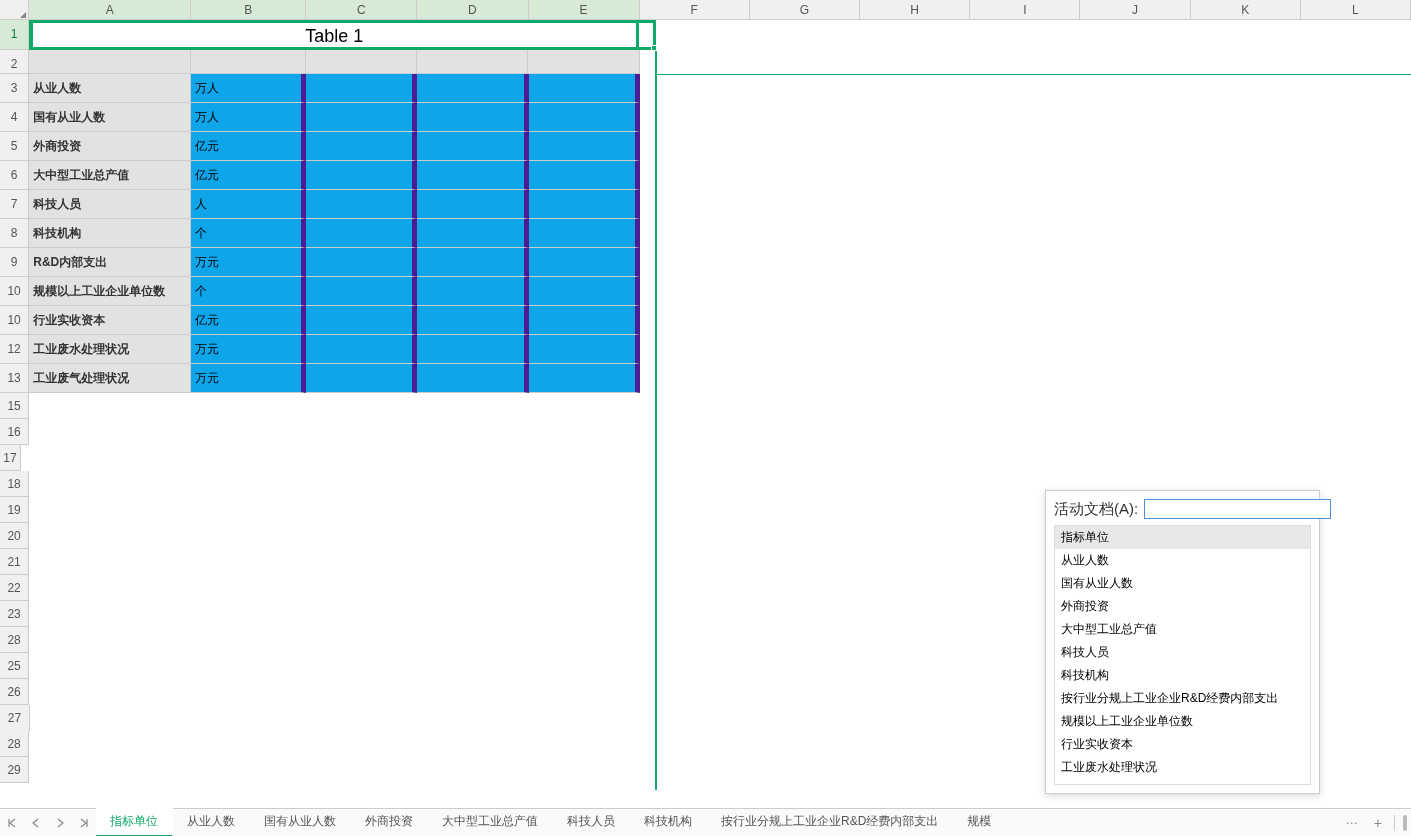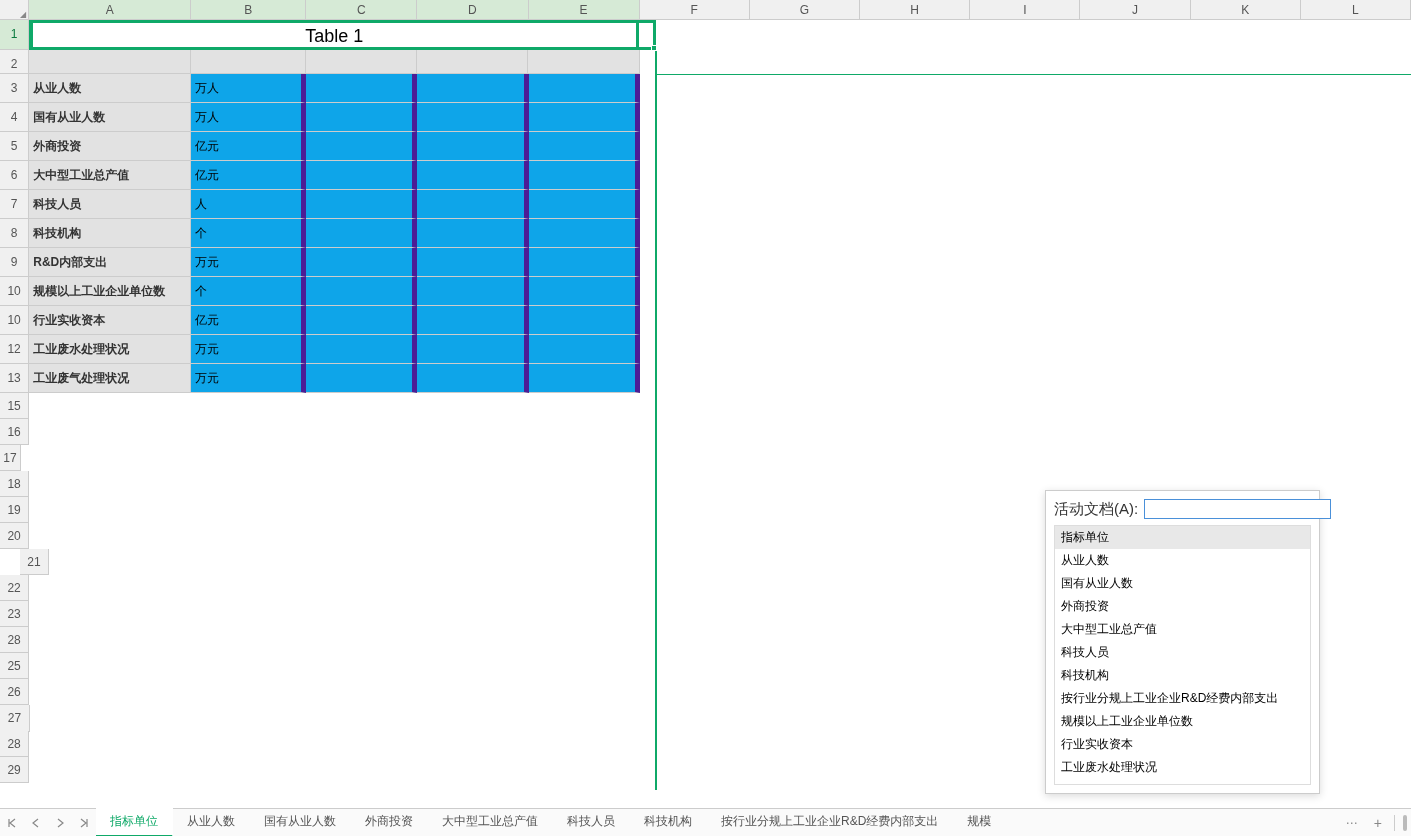--- a/index.html
+++ b/index.html
@@ -361,21 +361,21 @@
         <div class="cell blank cD"></div>
         <div class="cell blank cE"></div>
         <div class="cell blank cF"></div>
         <div class="cell blank cG"></div>
         <div class="cell blank cH"></div>
         <div class="cell blank cI"></div>
         <div class="cell blank cJ"></div>
         <div class="cell blank cK"></div>
         <div class="cell blank cL"></div>
       </div>
-      <div class="row" style="height: 26px; padding-left: 20px;">
+      <div class="row" style="height: 26px;">
         <div class="row-h" style="line-height:26px">21</div>
         <div class="cell blank cA"></div>
         <div class="cell blank cB"></div>
         <div class="cell blank cC"></div>
         <div class="cell blank cD"></div>
         <div class="cell blank cE"></div>
         <div class="cell blank cF"></div>
         <div class="cell blank cG"></div>
         <div class="cell blank cH"></div>
         <div class="cell blank cI"></div>

